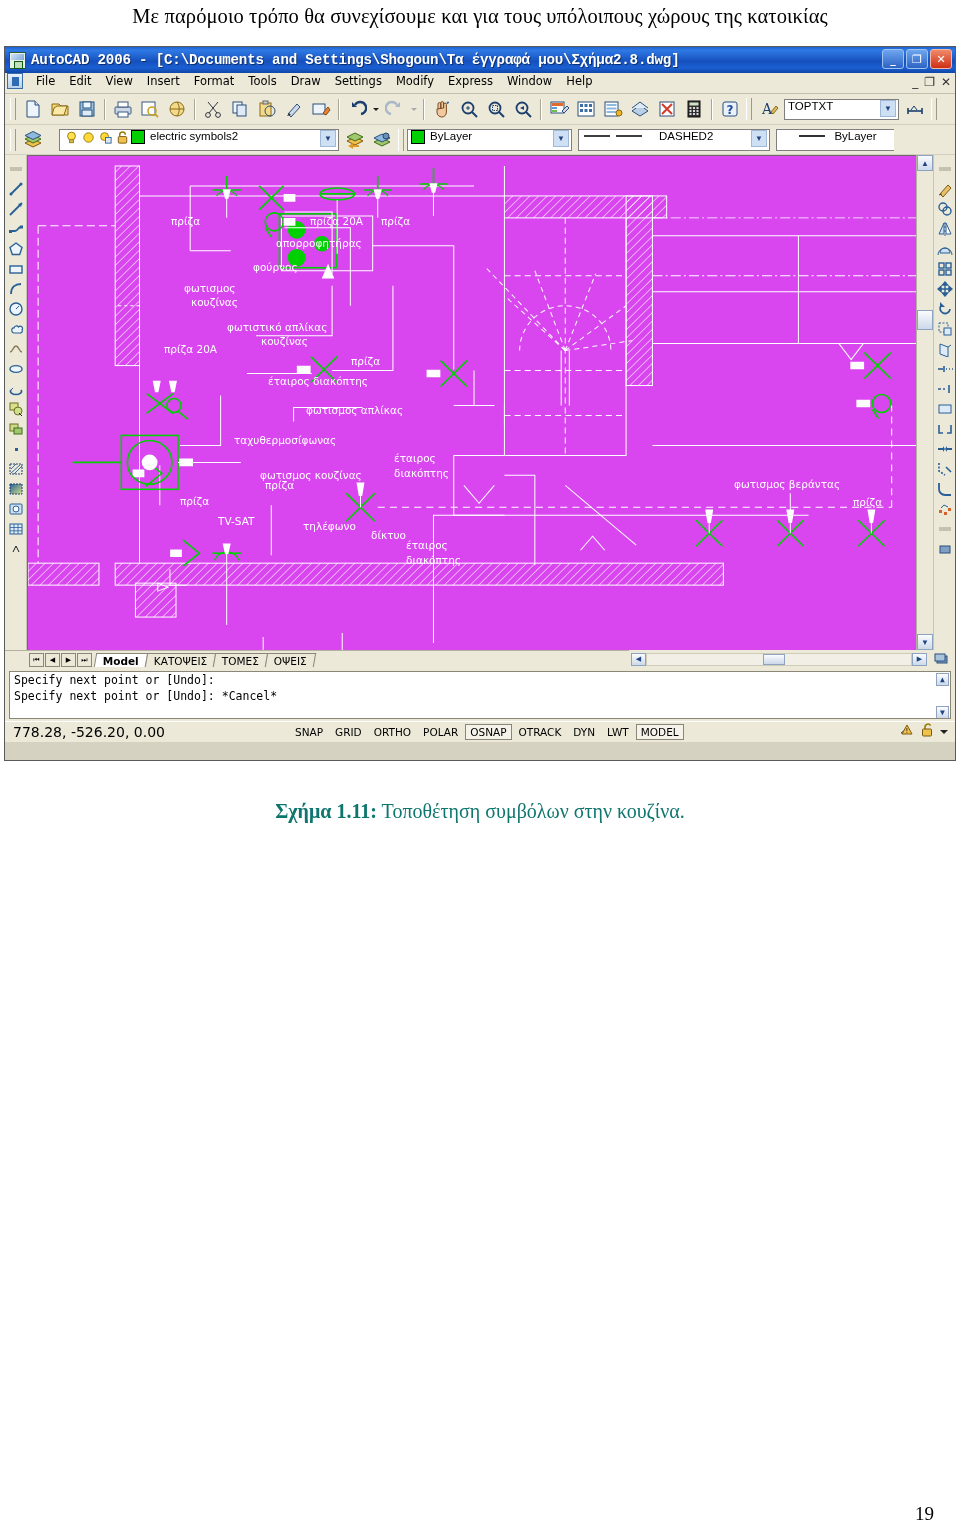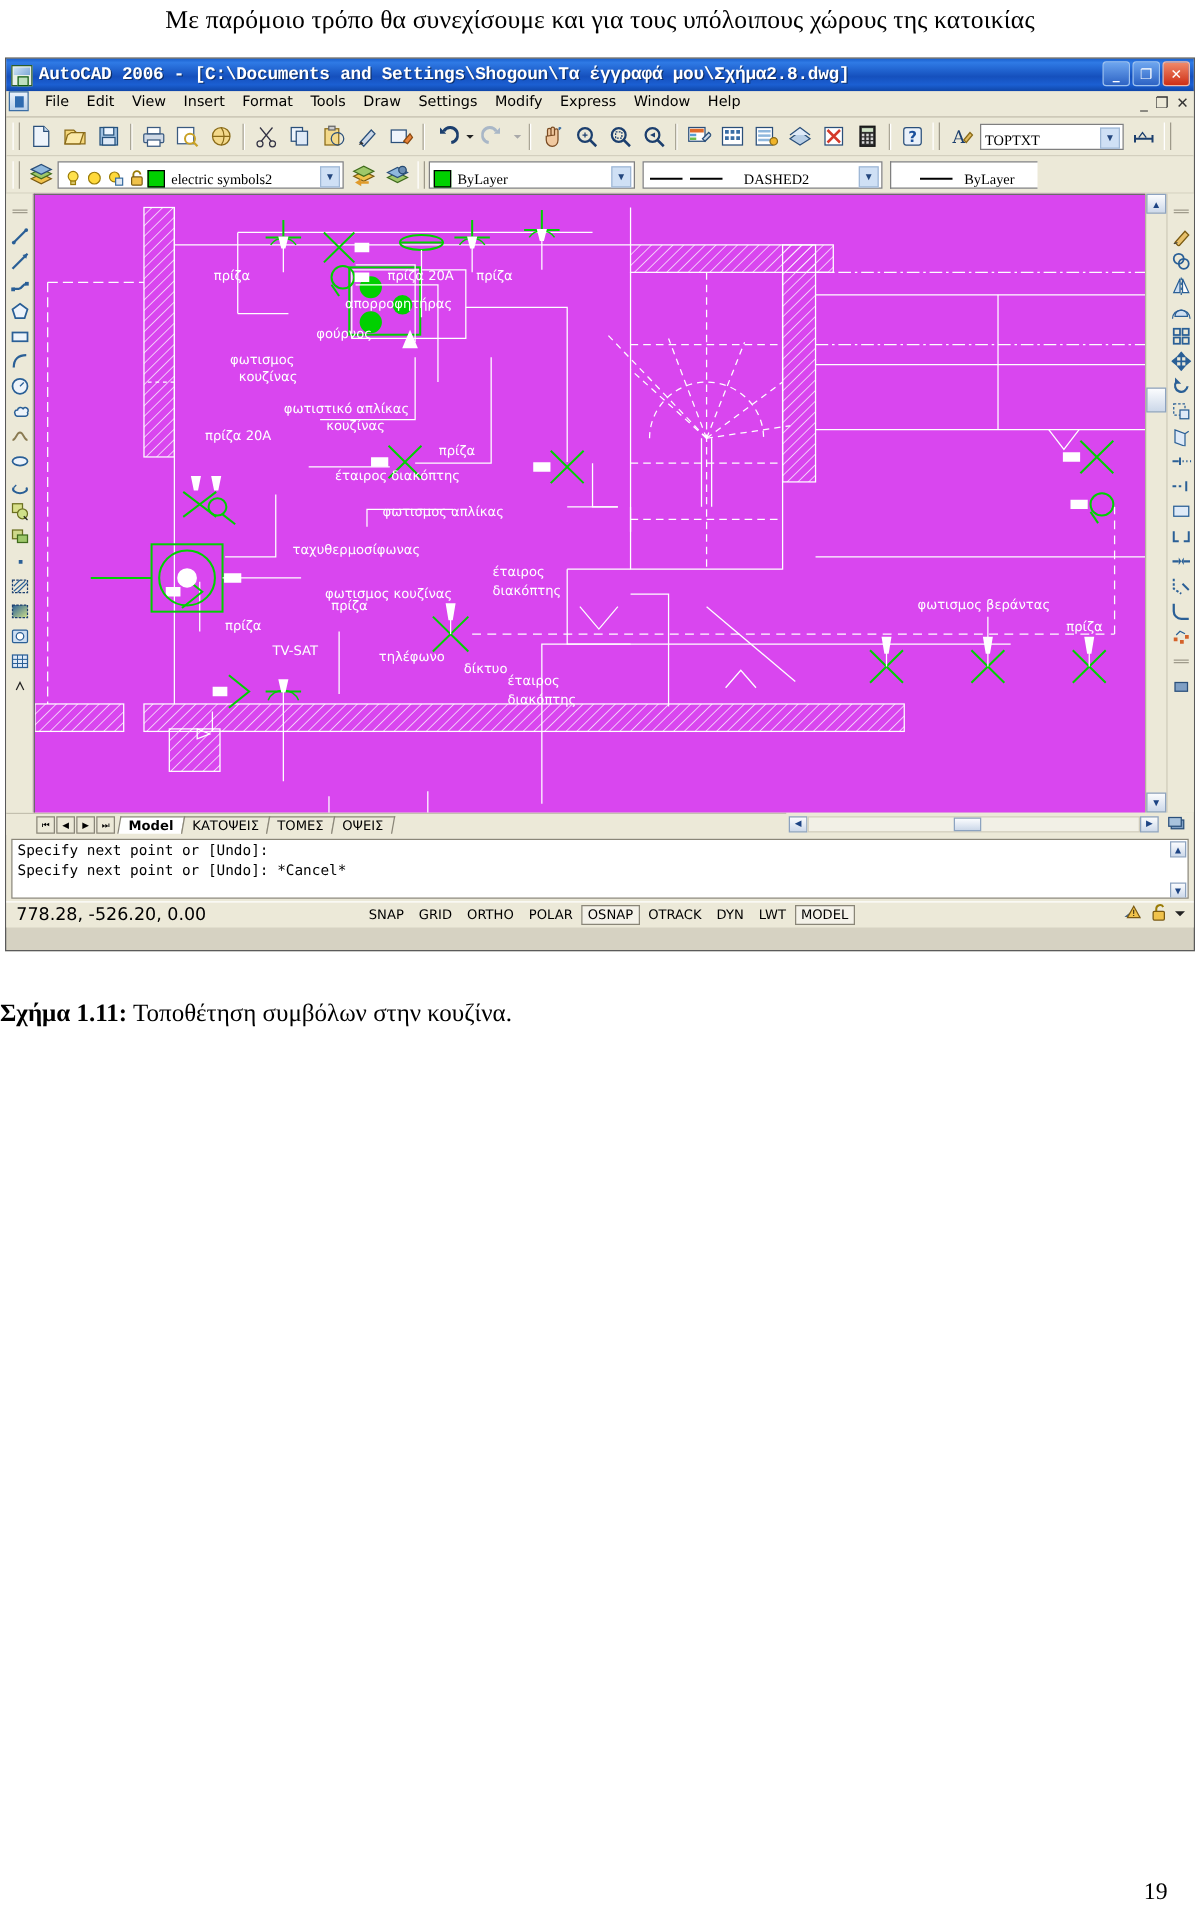--- a/index.html
+++ b/index.html
@@ -73,22 +73,22 @@
   }
   .grip{width:4px;height:22px;border-left:1px solid #fff;border-right:1px solid #9e9a8a;margin:0 3px;}
   .tbtn{
     width:25px;height:25px;margin:0 1px;display:flex;align-items:center;justify-content:center;
     position:relative;flex:0 0 auto;
   }
   .tsep{width:1px;height:21px;background:#aaa696;margin:0 4px;box-shadow:1px 0 0 #fff;}
 
   
   .combo{
-    height:21px;background:#fff;border:1px solid #7f7f7f;display:flex;align-items:flex-end;
-    box-sizing:border-box;font-size:11.5px;font-family:Liberation Serif, serif;color:#000;
+    height:21px;background:#fff;border:1px solid #7f7f7f;display:flex;align-items:flex-start;
+    box-sizing:border-box;font-size:11.5px;font-family:Liberation Sans, sans-serif;color:#000;
     padding:0 0 0 3px;position:relative;
   }
   .combo .arrow{
     width:16px;height:17px;margin-left:auto;margin-right:2px;background:#cfe0f5;
     border:1px solid #9fb8d6;display:flex;align-items:center;justify-content:center;
     font-size:8px;color:#24477e;box-sizing:border-box;
   }
   .swatch{width:12px;height:12px;background:#00d000;border:1px solid #000;margin-right:5px;flex:0 0 auto;}
   .lw-line{flex:0 0 auto;margin-right:7px;}
 
@@ -163,22 +163,22 @@
   }
   .stbtn{
     font-size:10.5px;font-family:"DejaVu Sans",sans-serif;color:#000;
     padding:1px 4px;margin:0 1px;border:1px solid transparent;box-sizing:border-box;
   }
   .stbtn.on{border:1px solid #8a8678;background:#f4f2e9;}
   .stright{margin-left:auto;display:flex;align-items:center;gap:4px;padding-right:2px;}
 
   
   .caption{
-    position:absolute;left:0;top:800px;width:960px;
-    font-family:"Liberation Serif",serif;font-size:20px;color:#000000;white-space:nowrap;
+    position:absolute;left:0;top:800px;width:960px;text-align:center;
+    font-family:"Liberation Serif",serif;font-size:20px;color:#0f766e;white-space:nowrap;
   }
   .caption b{font-weight:bold;}
   .pageno{
     position:absolute;right:26px;bottom:10px;font-family:"Liberation Serif",serif;
     font-size:19px;color:#000;
   }
 
   
   .dwg-label{
     position:absolute;color:#ffffff;font-family:"DejaVu Sans",sans-serif;
@@ -445,21 +445,21 @@
   <div class="toolbar-row" style="height:30px">
     <div class="grip"></div>
     <div class="tbtn">
         <svg width="20" height="20" viewBox="0 0 20 20">
           <path d="M2 13l8-4 8 4-8 4z" fill="#f0c24b" stroke="#7a5a12"></path>
           <path d="M2 9l8-4 8 4-8 4z" fill="#9fc86a" stroke="#3f6b1c"></path>
           <path d="M2 5.5l8-4 8 4-8 4z" fill="#8fb8dd" stroke="#2a4f7a"></path>
         </svg>
       </div>
 
-    <div class="combo" style="width:229px;margin-left:0;height:22px">
+    <div class="combo" style="width:280px;margin-left:13px;height:22px">
       <span class="licon"><svg width="15" height="15" viewBox="0 0 16 16">
             <circle cx="8" cy="6.5" r="4.2" fill="#ffe14d" stroke="#9a7b06"></circle>
             <rect x="6" y="10.5" width="4" height="3" fill="#d8c46a" stroke="#9a7b06"></rect>
           </svg></span>
       <span class="licon"><svg width="15" height="15" viewBox="0 0 16 16">
             <circle cx="8" cy="8" r="5" fill="#ffd93b" stroke="#9a7b06"></circle>
           </svg></span>
       <span class="licon"><svg width="15" height="15" viewBox="0 0 16 16">
             <circle cx="7" cy="7" r="4.2" fill="#ffd93b" stroke="#9a7b06"></circle>
             <rect x="8" y="8" width="6" height="6" fill="#dfe9f3" stroke="#35699c"></rect>

